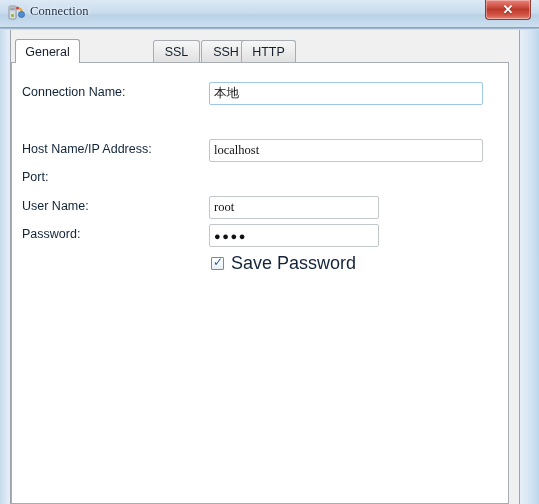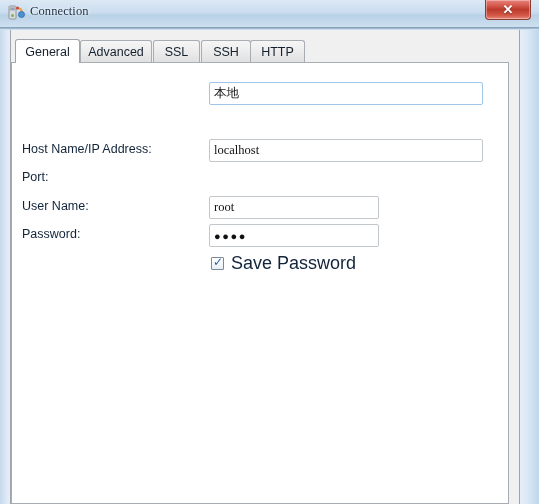--- a/index.html
+++ b/index.html
@@ -240,37 +240,35 @@
 
   <div class="glass-left"></div>
   <div class="glass-right"></div>
 
   <div class="client"></div>
 
   <div class="tabstrip">
     <div class="tab selected" style="left:4px;width:65px;">
         <span>General</span>
       </div>
-    <div class="tab" style="left:69px;width:72px;">
-        <span>Advanced</span>
-      </div>
     <div class="tab" style="left:142px;width:47px;">
         <span>SSL</span>
       </div>
     <div class="tab" style="left:190px;width:50px;">
         <span>SSH</span>
       </div>
-    <div class="tab" style="left:239px;width:55px;">
+    <div class="tab" style="left:230px;width:55px;">
         <span>HTTP</span>
       </div>
   </div>
 
   <div class="tabpanel"></div>
   <div class="tab-notch" style="left:16px;width:62px;"></div>
 
+  <div class="field-label" style="left:22px; top:85px;">Connection Name:</div>
   <div class="textbox hot cjk" style="left:209px; top:82px; width:274px;" placeholder="">本地</div>
 
   <div class="field-label" style="left:22px; top:142px;">Host Name/IP Address:</div>
   <div class="textbox" style="left:209px; top:139px; width:274px;" placeholder="">localhost</div>
 
   <div class="field-label" style="left:22px; top:170px;">Port:</div>
 
   <div class="field-label" style="left:22px; top:199px;">User Name:</div>
   <div class="textbox" style="left:209px; top:196px; width:170px;" placeholder="">root</div>
 

